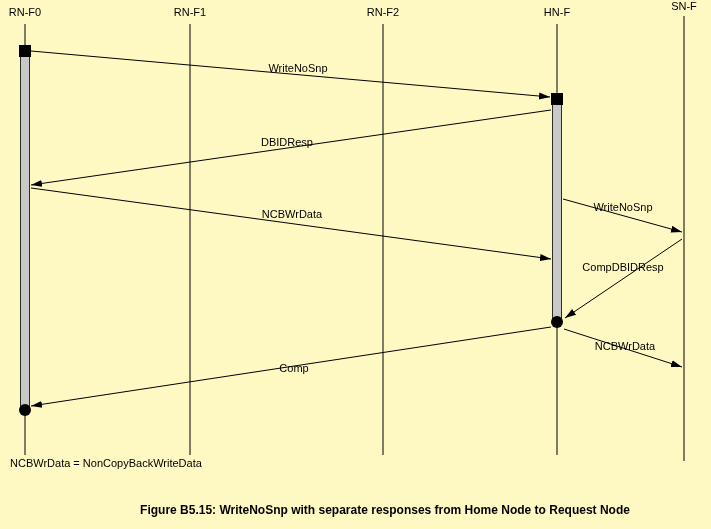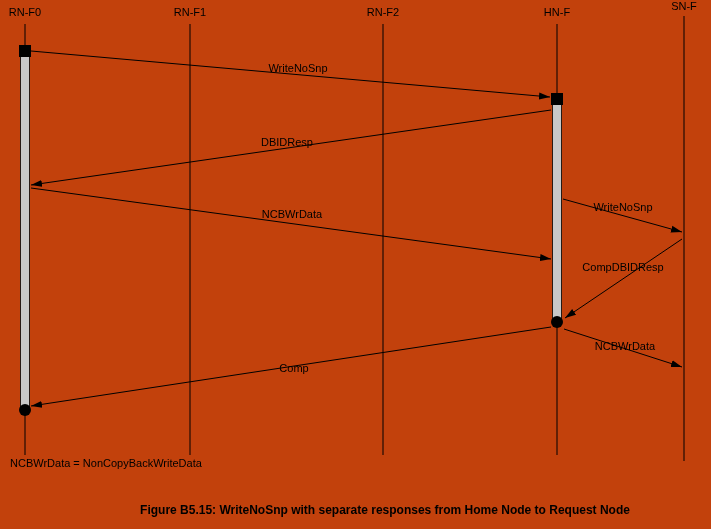--- a/index.html
+++ b/index.html
@@ -1,16 +1,16 @@
 <!DOCTYPE html>
 <html><head>
 <meta charset="utf-8">
 <style>
   html,body{margin:0;padding:0;background:#ffffff;}
-  .page{position:relative;width:711px;height:529px;background:#c2410c;
+  .page{position:relative;width:711px;height:529px;background:#fef9c3;
         font-family:"Liberation Sans", sans-serif;overflow:hidden;}
   svg{display:block;}
   text{fill:#000000;font-family:"Liberation Sans", sans-serif;font-size:11px;}
   .node-label{font-size:11px;}
   .msg-label{font-size:11px;}
   .lifeline{stroke:#000000;stroke-width:1;}
   .msg{stroke:#000000;stroke-width:1;fill:none;}
   .activation{stroke:#000000;stroke-width:0.8;}
   .solid{fill:#000000;}
   .footnote{font-size:11px;}

